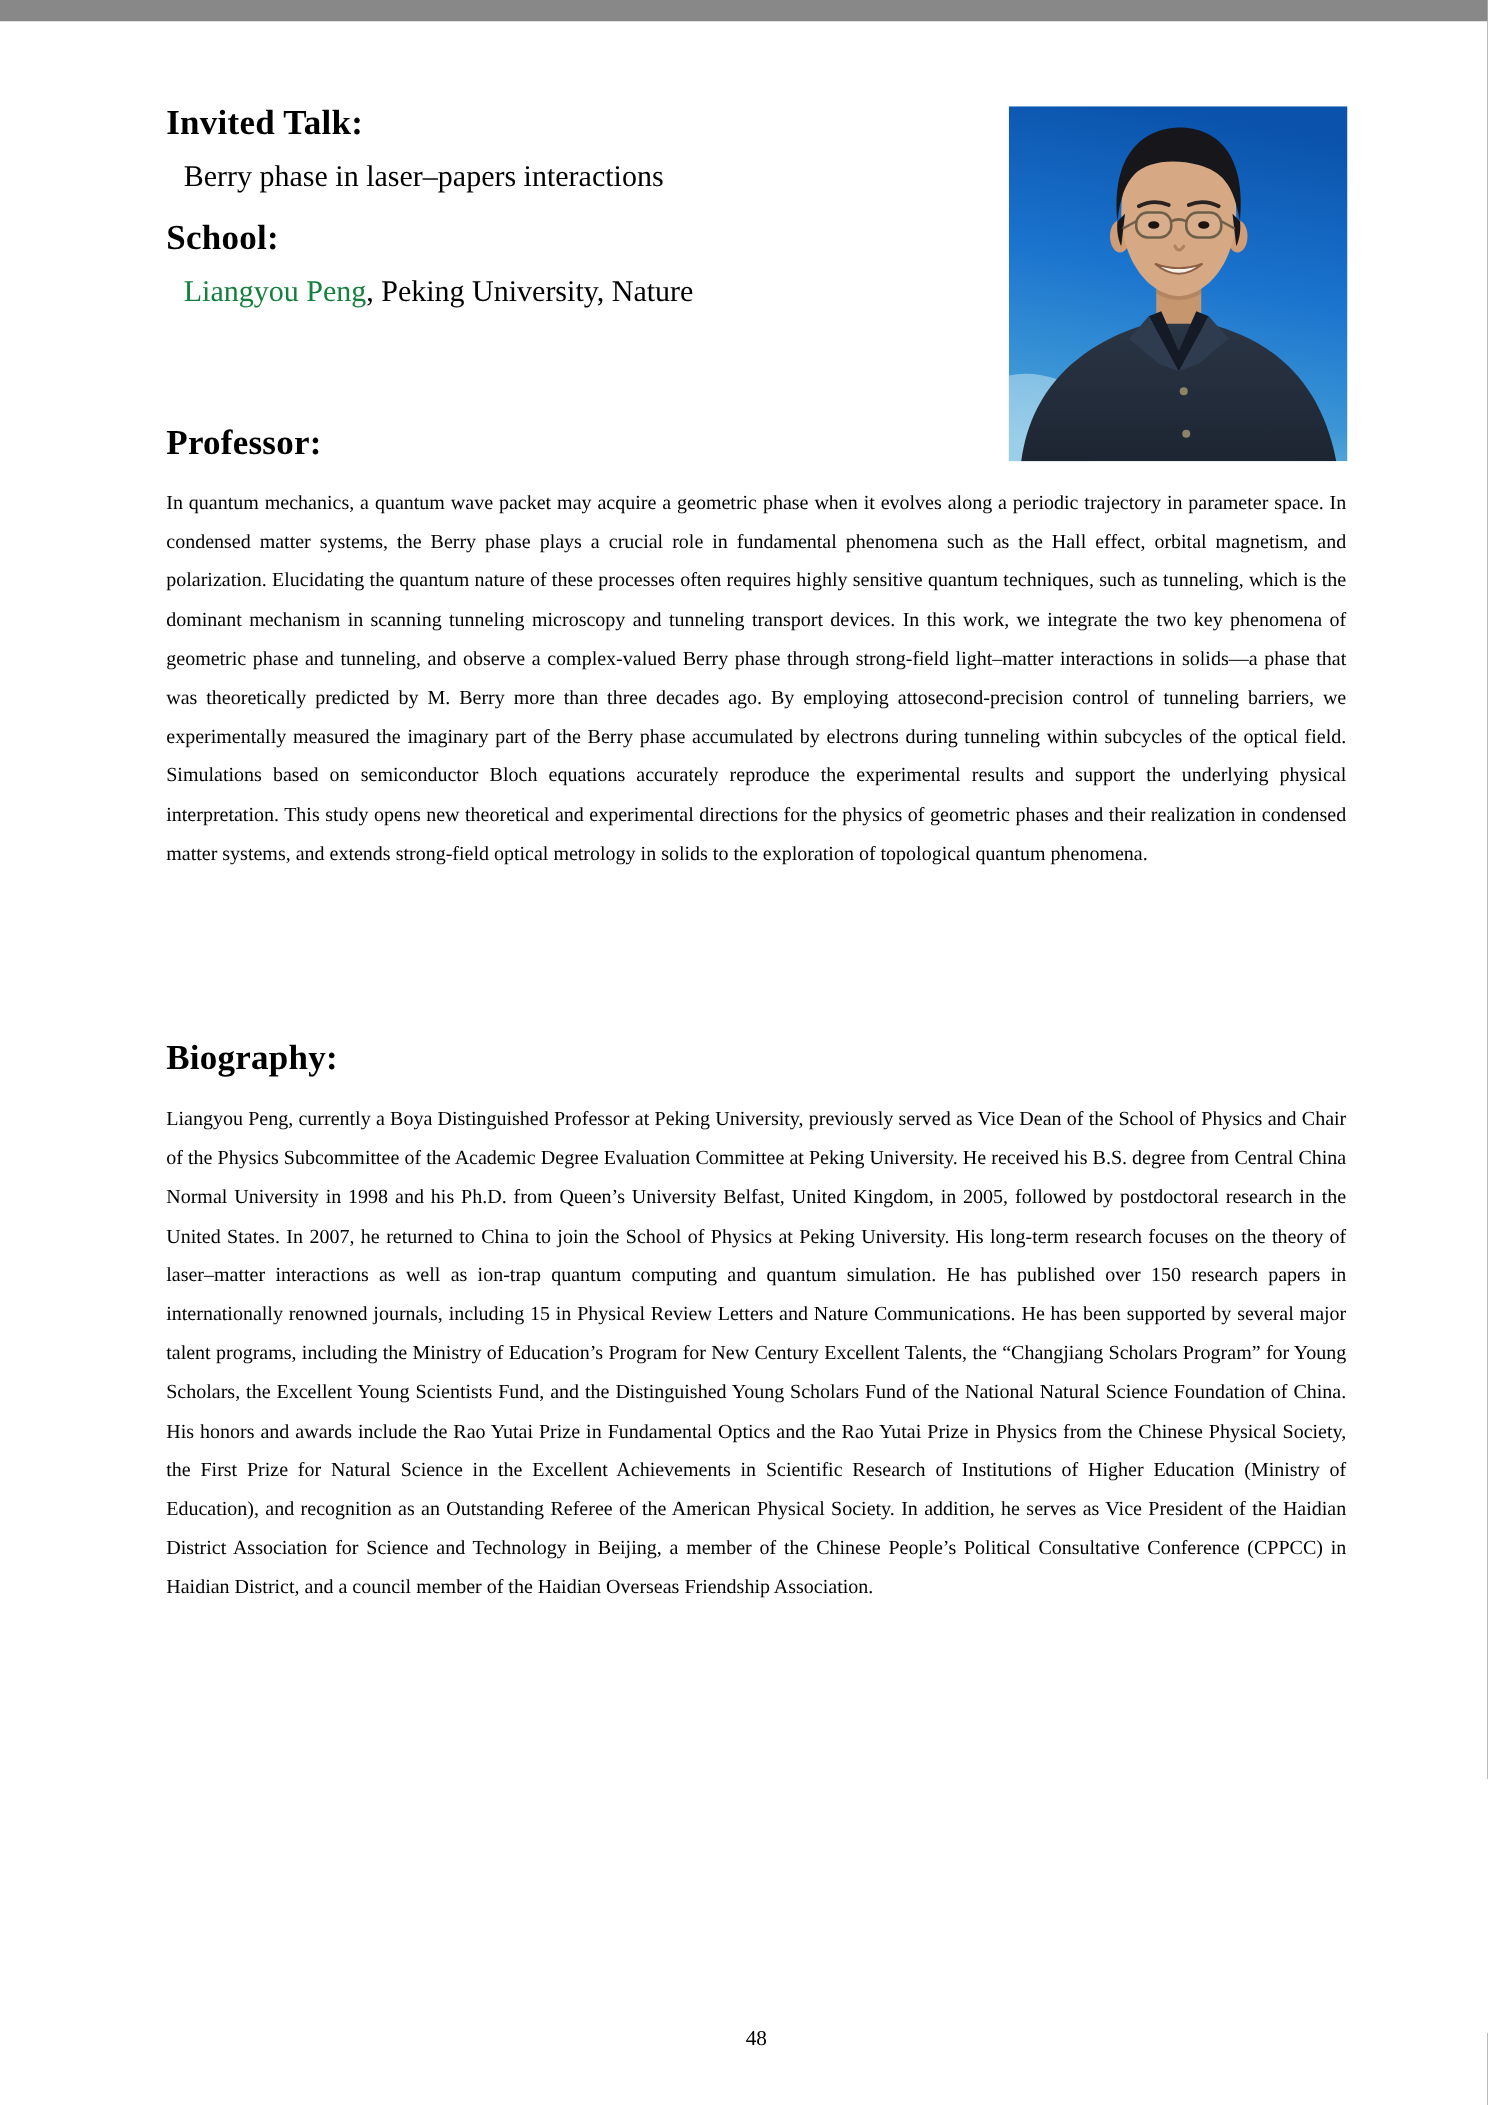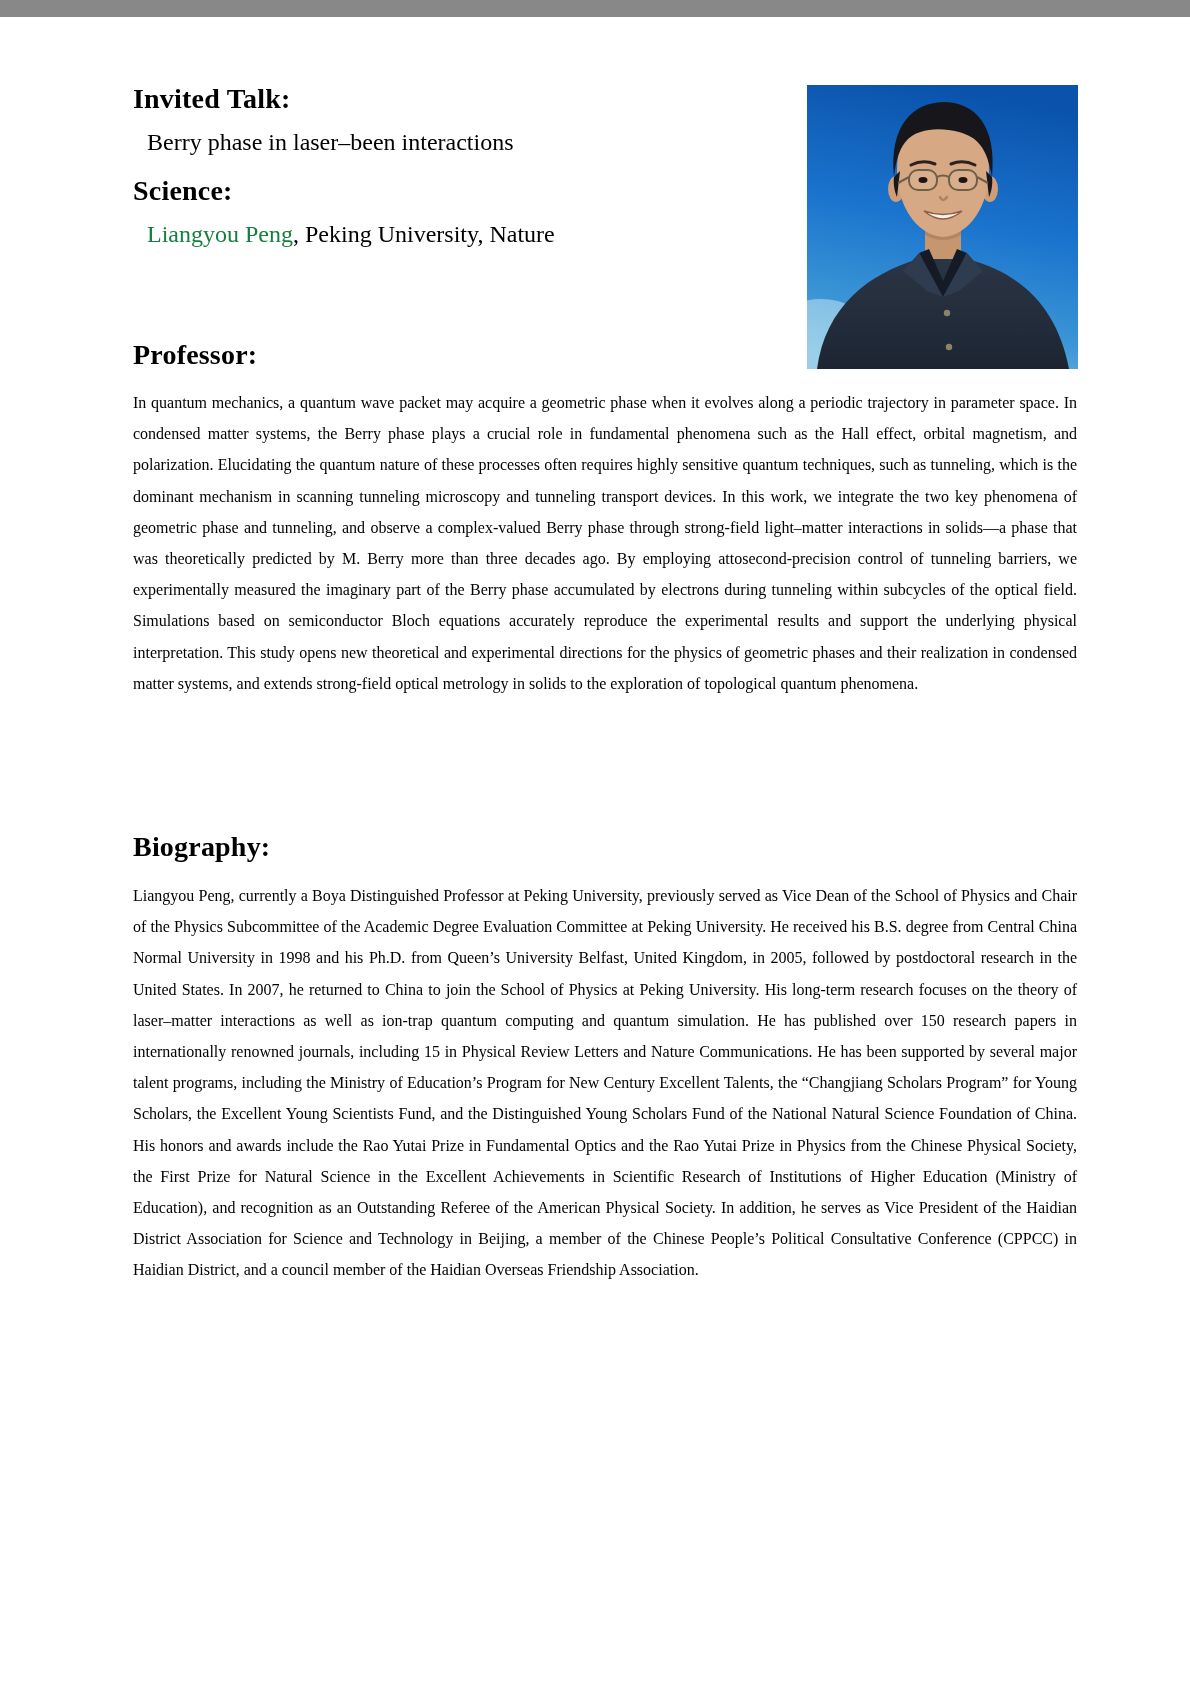--- a/index.html
+++ b/index.html
@@ -38,23 +38,23 @@
     text-align:center;font-size:17px;
   }
 </style>
 </head>
 <body>
 
 <div class="page">
 
   <div class="h-section" style="top:66px;">Invited Talk:</div>
 
-  <div class="subline" style="top:112px;">Berry phase in laser–been interactions</div>
+  <div class="subline" style="top:112px;">Berry phase in laser–papers interactions</div>
 
-  <div class="h-section" style="top:158px;">Science:</div>
+  <div class="h-section" style="top:158px;">School:</div>
 
   <div class="subline" style="top:204px;">
     <span class="speaker-link">Liangyou Peng</span><span>, Peking University, Nature</span>
   </div>
 
   <svg class="photo-frame" viewBox="0 0 271 284" aria-hidden="true">
     <defs>
       <linearGradient id="bgGrad" x1="0.5" y1="0" x2="0.32" y2="1">
         <stop offset="0" stop-color="#0a52ab"></stop>
         <stop offset="0.45" stop-color="#1a73cd"></stop>
@@ -110,14 +110,15 @@
   </svg>
 
   <div class="h-section" style="top:322px;">Professor:</div>
 
   <div class="para" style="top:370px;">In quantum mechanics, a quantum wave packet may acquire a geometric phase when it evolves along a periodic trajectory in parameter space. In condensed matter systems, the Berry phase plays a crucial role in fundamental phenomena such as the Hall effect, orbital magnetism, and polarization. Elucidating the quantum nature of these processes often requires highly sensitive quantum techniques, such as tunneling, which is the dominant mechanism in scanning tunneling microscopy and tunneling transport devices. In this work, we integrate the two key phenomena of geometric phase and tunneling, and observe a complex-valued Berry phase through strong-field light–matter interactions in solids—a phase that was theoretically predicted by M. Berry more than three decades ago. By employing attosecond-precision control of tunneling barriers, we experimentally measured the imaginary part of the Berry phase accumulated by electrons during tunneling within subcycles of the optical field. Simulations based on semiconductor Bloch equations accurately reproduce the experimental results and support the underlying physical interpretation. This study opens new theoretical and experimental directions for the physics of geometric phases and their realization in condensed matter systems, and extends strong-field optical metrology in solids to the exploration of topological quantum phenomena.</div>
 
   <div class="h-section" style="top:814px;text-align:right;">Biography:</div>
 
   <div class="para" style="top:863px;">Liangyou Peng, currently a Boya Distinguished Professor at Peking University, previously served as Vice Dean of the School of Physics and Chair of the Physics Subcommittee of the Academic Degree Evaluation Committee at Peking University. He received his B.S. degree from Central China Normal University in 1998 and his Ph.D. from Queen’s University Belfast, United Kingdom, in 2005, followed by postdoctoral research in the United States. In 2007, he returned to China to join the School of Physics at Peking University. His long-term research focuses on the theory of laser–matter interactions as well as ion-trap quantum computing and quantum simulation. He has published over 150 research papers in internationally renowned journals, including 15 in Physical Review Letters and Nature Communications. He has been supported by several major talent programs, including the Ministry of Education’s Program for New Century Excellent Talents, the “Changjiang Scholars Program” for Young Scholars, the Excellent Young Scientists Fund, and the Distinguished Young Scholars Fund of the National Natural Science Foundation of China. His honors and awards include the Rao Yutai Prize in Fundamental Optics and the Rao Yutai Prize in Physics from the Chinese Physical Society, the First Prize for Natural Science in the Excellent Achievements in Scientific Research of Institutions of Higher Education (Ministry of Education), and recognition as an Outstanding Referee of the American Physical Society. In addition, he serves as Vice President of the Haidian District Association for Science and Technology in Beijing, a member of the Chinese People’s Political Consultative Conference (CPPCC) in Haidian District, and a council member of the Haidian Overseas Friendship Association.</div>
 
+  <div class="pagenum">48</div>
 
 </div>
 
 </body></html>

